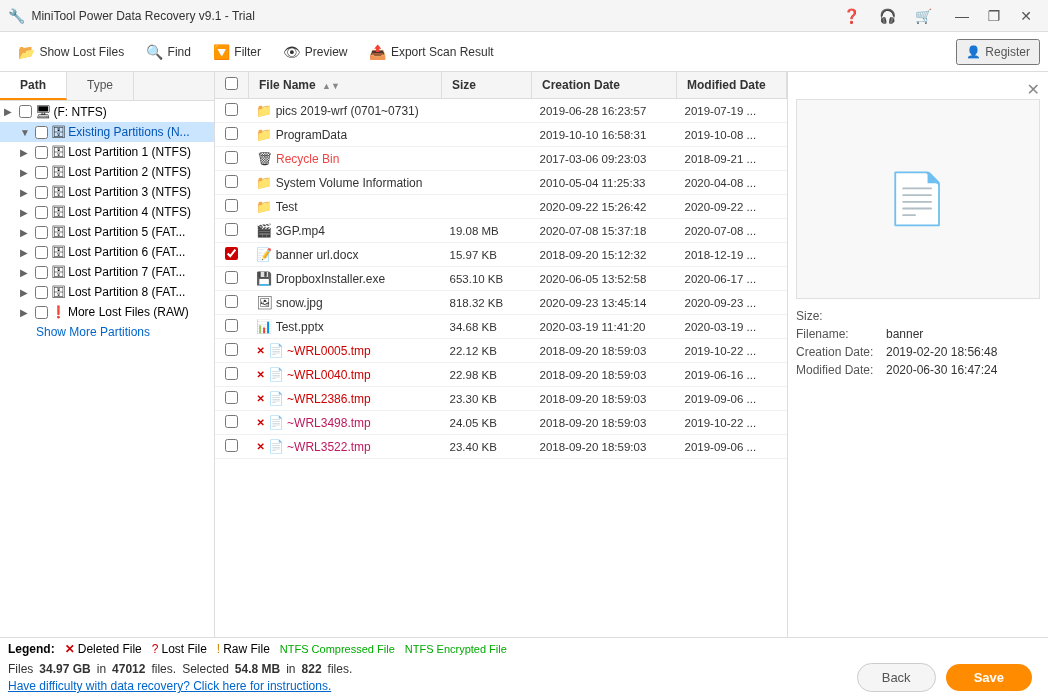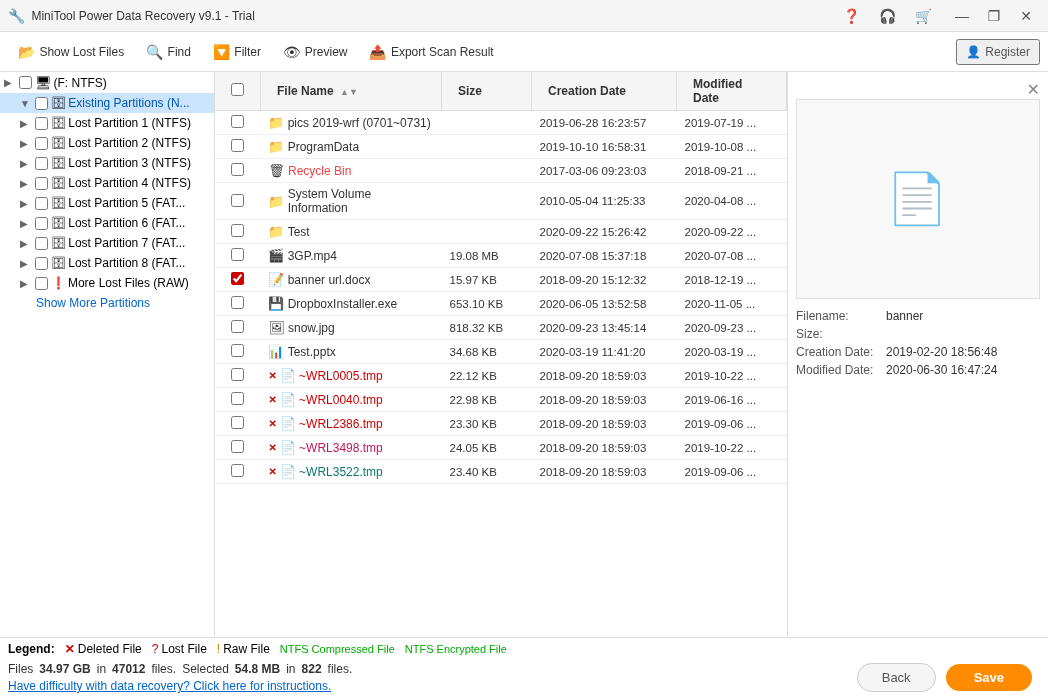--- a/index.html
+++ b/index.html
@@ -99,21 +99,21 @@
       border-right: 1px solid #ddd;
     }
 
     
     .file-table { flex: 1; overflow-y: auto; }
     table { width: 100%; border-collapse: collapse; }
     thead th {
       background: #f5f5f5;
       border-bottom: 1px solid #ddd;
       border-right: 1px solid #ddd;
-      padding: 5px 16px;
+      padding: 5px 10px;
       text-align: left;
       font-size: 12px;
       color: #333;
       position: sticky; top: 0; z-index: 1;
     }
     tbody tr { border-bottom: 1px solid #f0f0f0; }
     tbody td { padding: 4px 8px; font-size: 11.5px; color: #333; }
 
     
     .right-panel {
@@ -227,20 +227,24 @@
     <button class="register-btn">
       <span>👤</span>
       <span>Register</span>
     </button>
   </div>
 </div>
 
 <div class="main-content">
 
   <div class="left-panel">
+    <div class="tab-bar">
+      <div class="tab active">Path</div>
+      <div class="tab">Type</div>
+    </div>
     <div class="tree">
 
       <div class="tree-item" style="padding-left:4px;">
         <span class="expand">▶</span>
         <input type="checkbox" style="width: 13px; height: 13px; margin: 0px 3px;">
         <span style="font-size:13px;margin-right:2px;">🖥</span>
         <span>(F: NTFS)</span>
       </div>
 
       <div class="tree-item selected" style="padding-left:20px;">
@@ -424,21 +428,21 @@
               <td style="text-align: center;"><input type="checkbox" style="width: 13px; height: 13px;"></td>
               <td>
                 <span style="display:flex;align-items:center;gap:3px;">
 
     <span style="font-size:13px;">💾</span>
     <span style="color:#333">DropboxInstaller.exe</span>
   </span>
               </td>
               <td>653.10 KB</td>
               <td>2020-06-05 13:52:58</td>
-              <td>2020-11-05 ...</td>
+              <td>2020-06-17 ...</td>
             </tr>
             <tr>
               <td style="text-align: center;"><input type="checkbox" style="width: 13px; height: 13px;"></td>
               <td>
                 <span style="display:flex;align-items:center;gap:3px;">
 
     <span style="font-size:13px;">🖼</span>
     <span style="color:#333">snow.jpg</span>
   </span>
               </td>
@@ -510,47 +514,47 @@
               <td>24.05 KB</td>
               <td>2018-09-20 18:59:03</td>
               <td>2019-10-22 ...</td>
             </tr>
             <tr>
               <td style="text-align: center;"><input type="checkbox" style="width: 13px; height: 13px;"></td>
               <td>
                 <span style="display:flex;align-items:center;gap:3px;">
     <span style="color:#cc0000;font-size:10px;font-weight:bold;">✕</span>
     <span style="font-size:13px;">📄</span>
-    <span style="color:#0f766e">~WRL3522.tmp</span>
+    <span style="color:#be185d">~WRL3522.tmp</span>
   </span>
               </td>
               <td>23.40 KB</td>
               <td>2018-09-20 18:59:03</td>
               <td>2019-09-06 ...</td>
             </tr>
           </tbody>
       </table>
     </div>
   </div>
 
   <div class="right-panel">
     <div class="preview-close">
       <button class="preview-close-btn">✕</button>
     </div>
     <div class="preview-area">
       <span class="preview-thumb" style="font-size:50px;">📄</span>
     </div>
     <div class="file-info">
       <div class="file-info-row">
+        <span class="file-info-label">Size:</span>
+        <span class="file-info-value"></span>
+      </div>
+      <div class="file-info-row">
         <span class="file-info-label">Filename:</span>
         <span class="file-info-value">banner</span>
-      </div>
-      <div class="file-info-row">
-        <span class="file-info-label">Size:</span>
-        <span class="file-info-value"></span>
       </div>
       <div class="file-info-row">
         <span class="file-info-label">Creation Date:</span>
         <span class="file-info-value">2019-02-20 18:56:48</span>
       </div>
       <div class="file-info-row">
         <span class="file-info-label">Modified Date:</span>
         <span class="file-info-value">2020-06-30 16:47:24</span>
       </div>
     </div>

